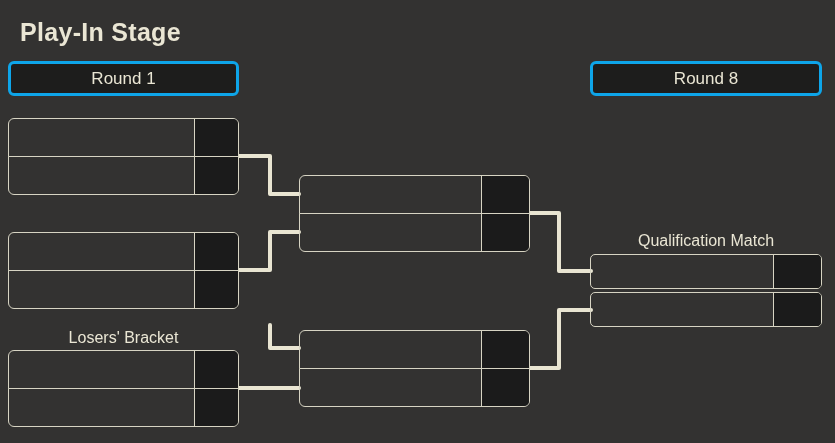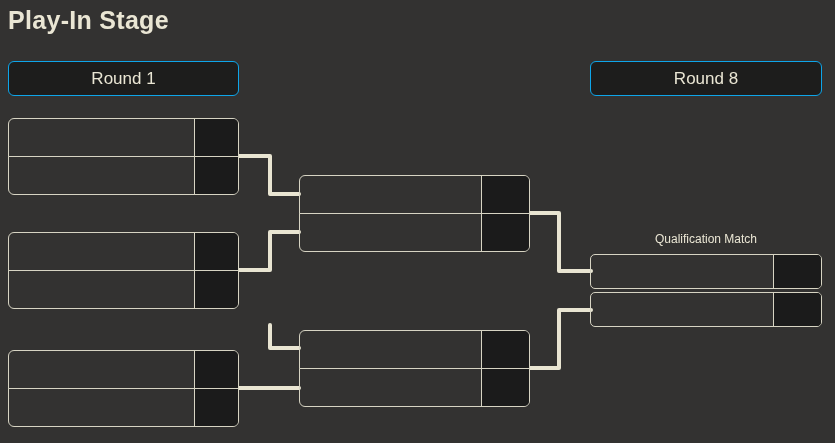--- a/index.html
+++ b/index.html
@@ -13,34 +13,34 @@
   }
   .stage {
     position: relative;
     width: 835px;
     height: 443px;
   }
   .title {
     position: absolute;
     left: 8px;
     top: 6px;
-    margin: 0;
+    margin: 12px;
     font-size: 25px;
     font-weight: 700;
     letter-spacing: 0.3px;
     color: #eae6d4;
   }
   .round-header {
     position: absolute;
     top: 61px;
     width: 231px;
     height: 35px;
     box-sizing: border-box;
     background: #1d1d1c;
-    border: 1px solid #0ea5e9;
+    border: 3px solid #0ea5e9;
     border-radius: 6px;
     display: flex;
     align-items: center;
     justify-content: center;
     color: #eae6d4;
     font-size: 17px;
   }
   #rh1 { left: 8px; }
   #rh2 { left: 299px; }
   #rh3 { left: 590px; width: 232px; }
@@ -58,21 +58,21 @@
     fill: none;
     stroke-linejoin: round;
     stroke-linecap: round;
   }
 
   .bracket-label {
     position: absolute;
     width: 231px;
     text-align: center;
     color: #eae6d4;
-    font-size: 12px;
+    font-size: 16px;
   }
   #losers-label { left: 8px; top: 329px; }
   #qual-label  { left: 590px; top: 232px; width: 232px; }
 
   .match {
     position: absolute;
     width: 231px;
     box-sizing: border-box;
   }
   .slot {
@@ -133,20 +133,21 @@
 
   <svg class="connectors" viewBox="0 0 835 443" xmlns="http://www.w3.org/2000/svg">
     <path d="M238 156 H270 V194 H299"></path>
     <path d="M238 270 H270 V232 H299"></path>
     <path d="M270 325 V348 H299"></path>
     <path d="M238 388 H299"></path>
     <path d="M530 213 H559 V271 H591"></path>
     <path d="M530 368 H559 V310 H591"></path>
   </svg>
 
+  <div class="bracket-label" id="losers-label">Losers' Bracket</div>
   <div class="bracket-label" id="qual-label">Qualification Match</div>
 
   <div class="match" id="m-r1m1">
     <div class="slot">
       <div class="name-cell"></div>
       <div class="score-cell"></div>
     </div>
     <div class="slot">
       <div class="name-cell"></div>
       <div class="score-cell"></div>

